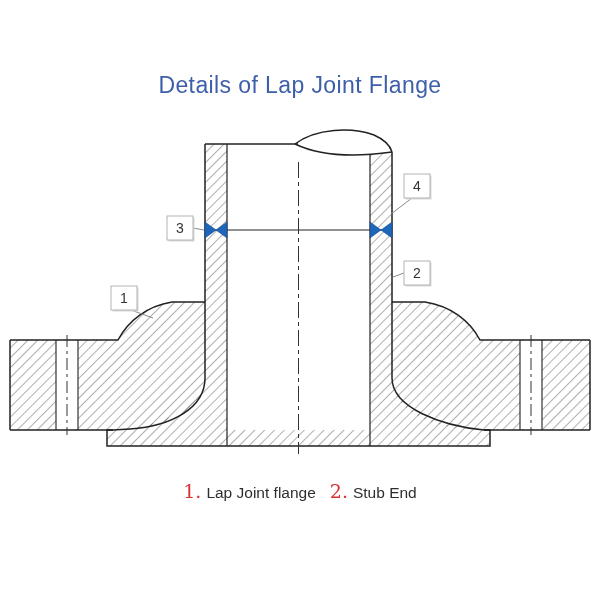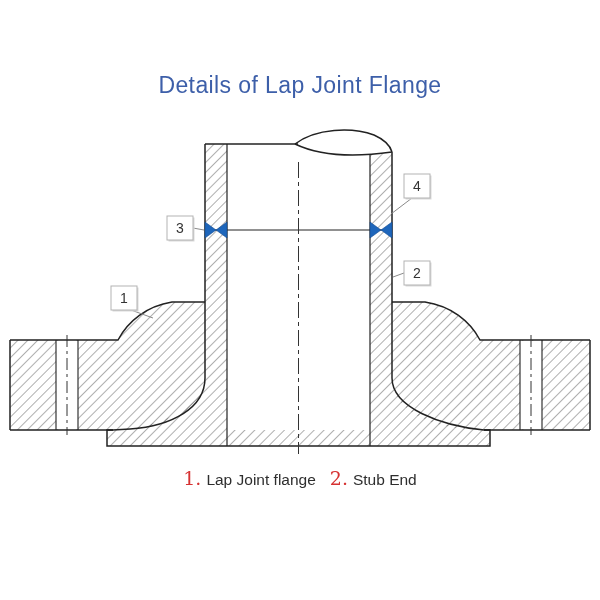--- a/index.html
+++ b/index.html
@@ -2,21 +2,21 @@
 <html><head>
 <meta charset="utf-8">
 <style>
   html,body{margin:0;padding:0;background:#fff;}
   #page{position:relative;width:600px;height:600px;background:#fff;overflow:hidden;
         font-family:"Liberation Sans",sans-serif;}
   #title{position:absolute;top:72px;left:0;width:100%;text-align:center;
          color:#3d5fa9;font-size:23px;letter-spacing:.4px;}
   #diagram{position:absolute;top:110px;left:0;}
   .legend{position:absolute;left:0;width:100%;text-align:center;white-space:nowrap;}
-  #legend1{top:467px;}
+  #legend1{top:480px;}
   #legend2{top:502px;}
   .legend .num{color:#d63232;font-family:"DejaVu Serif",serif;font-size:19px;margin-right:5px;}
   .legend .lbl{color:#2e2e2e;font-size:15.5px;margin-right:14px;}
   .legend .lbl:last-child{margin-right:0;}
 </style>
 </head>
 <body>
 
 <div id="page">
 

